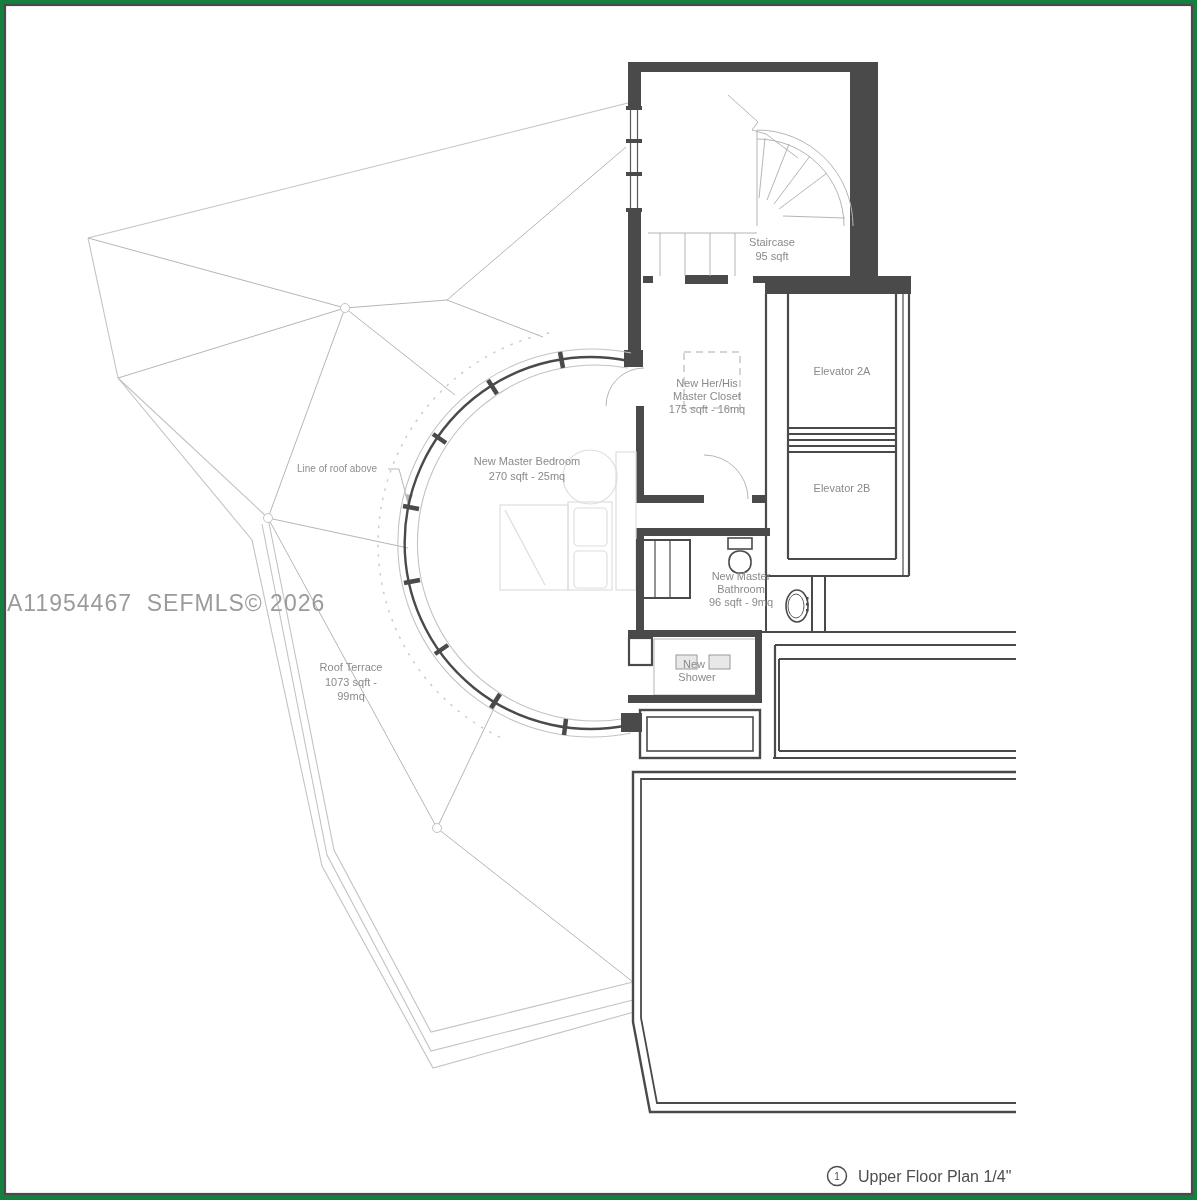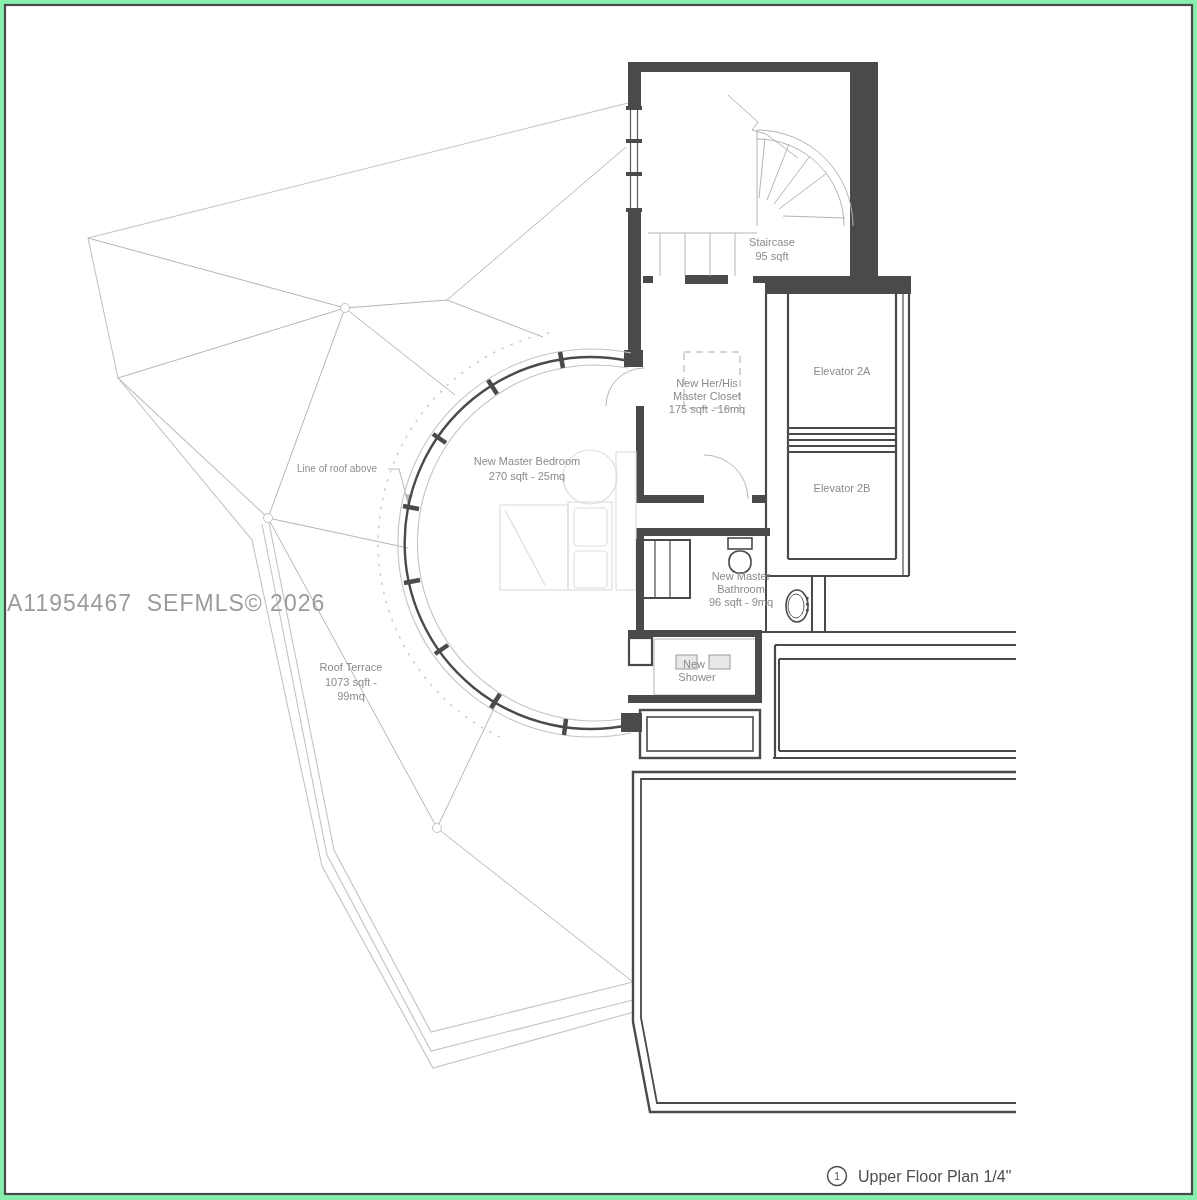--- a/index.html
+++ b/index.html
@@ -1,16 +1,16 @@
 <!DOCTYPE html>
 <html><head>
 <meta charset="utf-8">
 <style>
   html,body{margin:0;padding:0;background:#ffffff;}
-  .page{position:relative;width:1197px;height:1200px;background:#86efac;overflow:hidden;
+  .page{position:relative;width:1197px;height:1200px;background:#15803d;overflow:hidden;
         font-family:"Liberation Sans", sans-serif;text-align:right;}
   svg{display:block;}
   .wall{stroke:#4a4a4a;fill:none;}
   .wallfill{fill:#4a4a4a;stroke:none;}
   .lt{stroke:#c3c3c3;fill:none;stroke-width:1.1;}
   .lt2{stroke:#b5b5b5;fill:none;stroke-width:1;}
   .faint{stroke:#dedede;fill:none;stroke-width:1.2;}
   .lbl{font-family:"Liberation Sans", sans-serif;font-size:11px;fill:#8a8a8a;text-anchor:middle;}
   .lbl-sm{font-family:"Liberation Sans", sans-serif;font-size:10px;fill:#8f8f8f;text-anchor:middle;}
   .wm{font-family:"Liberation Sans", sans-serif;font-size:23px;fill:#9b9b9b;letter-spacing:1px;}

